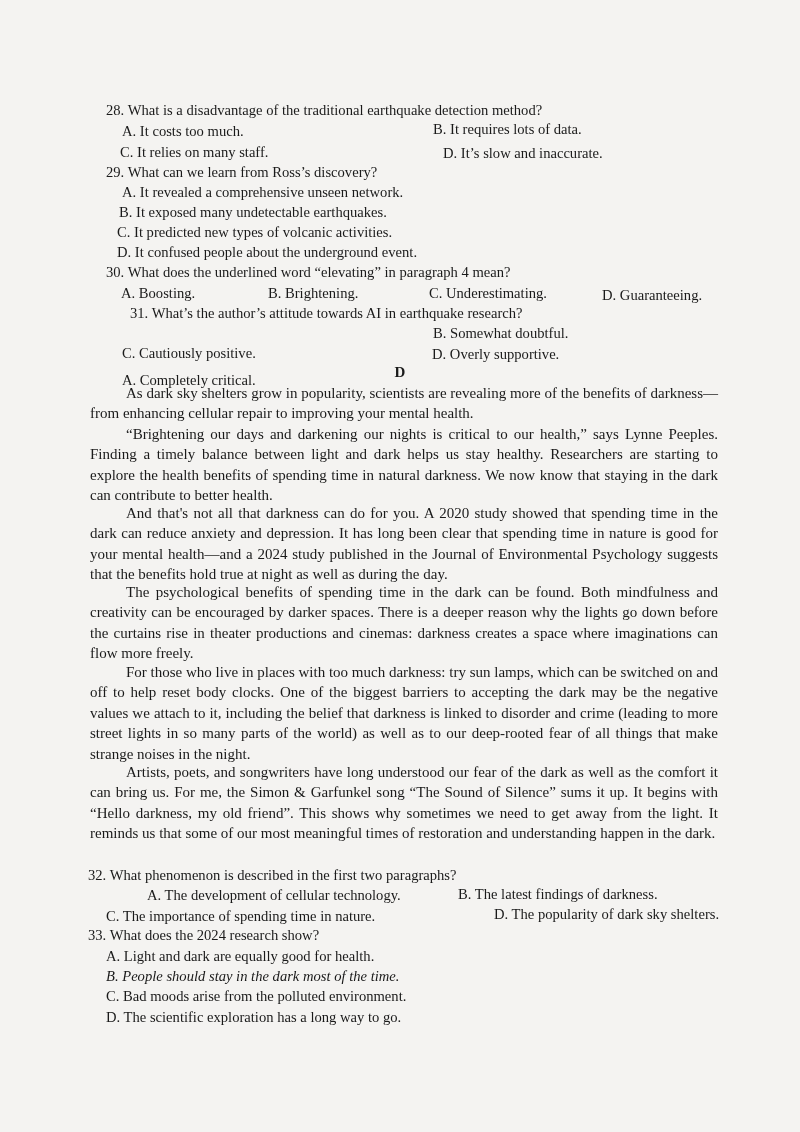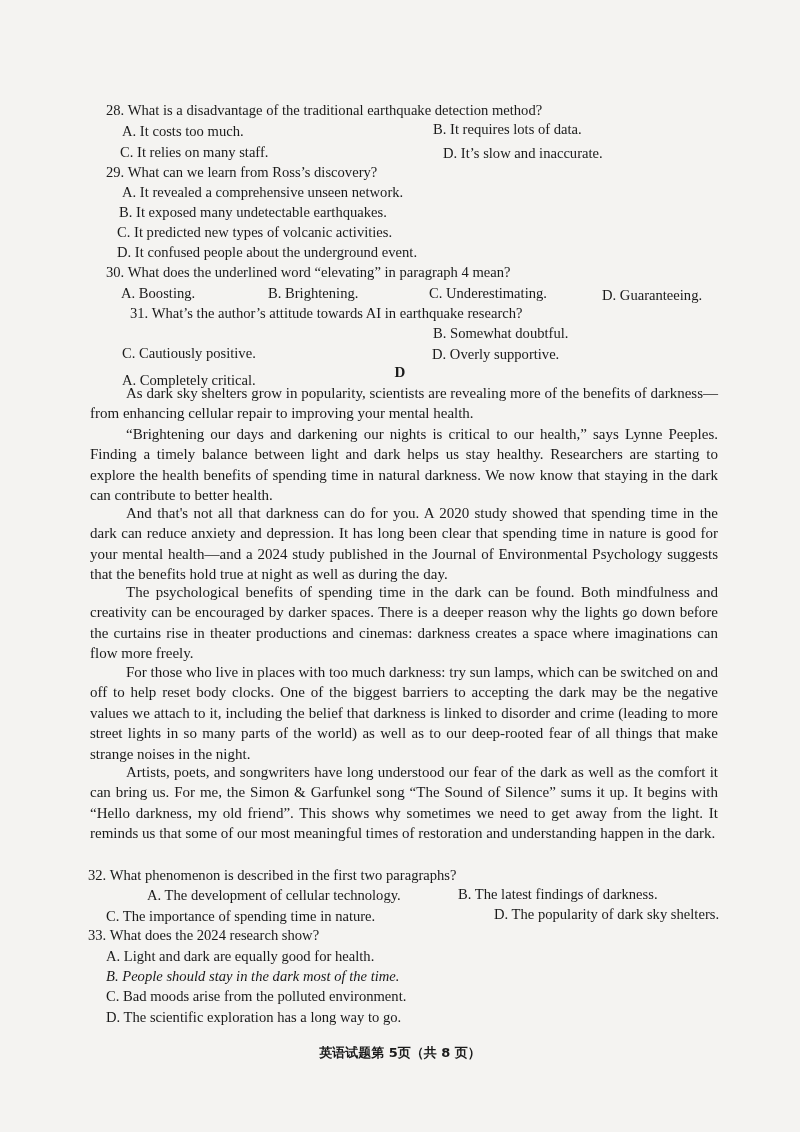--- a/index.html
+++ b/index.html
@@ -61,14 +61,13 @@
   <div class="opt" style="left:458px;top:884px;">B. The latest findings of darkness.</div>
   <div class="opt" style="left:106px;top:906px;">C. The importance of spending time in nature.</div>
   <div class="opt" style="left:458px;top:904px;margin-left:36px;">D. The popularity of dark sky shelters.</div>
 
   <div class="q" style="left:88px;top:925px;">33. What does the 2024 research show?</div>
   <div class="opt" style="left:106px;top:946px;">A. Light and dark are equally good for health.</div>
   <div class="opt" style="left:106px;top:966px;font-style:italic;">B. People should stay in the dark most of the time.</div>
   <div class="opt" style="left:106px;top:986px;">C. Bad moods arise from the polluted environment.</div>
   <div class="opt" style="left:106px;top:1007px;">D. The scientific exploration has a long way to go.</div>
 
-  <div class="footer">英语试题第 5页（共 8 页）</div>
 </div>
 
 </body></html>

